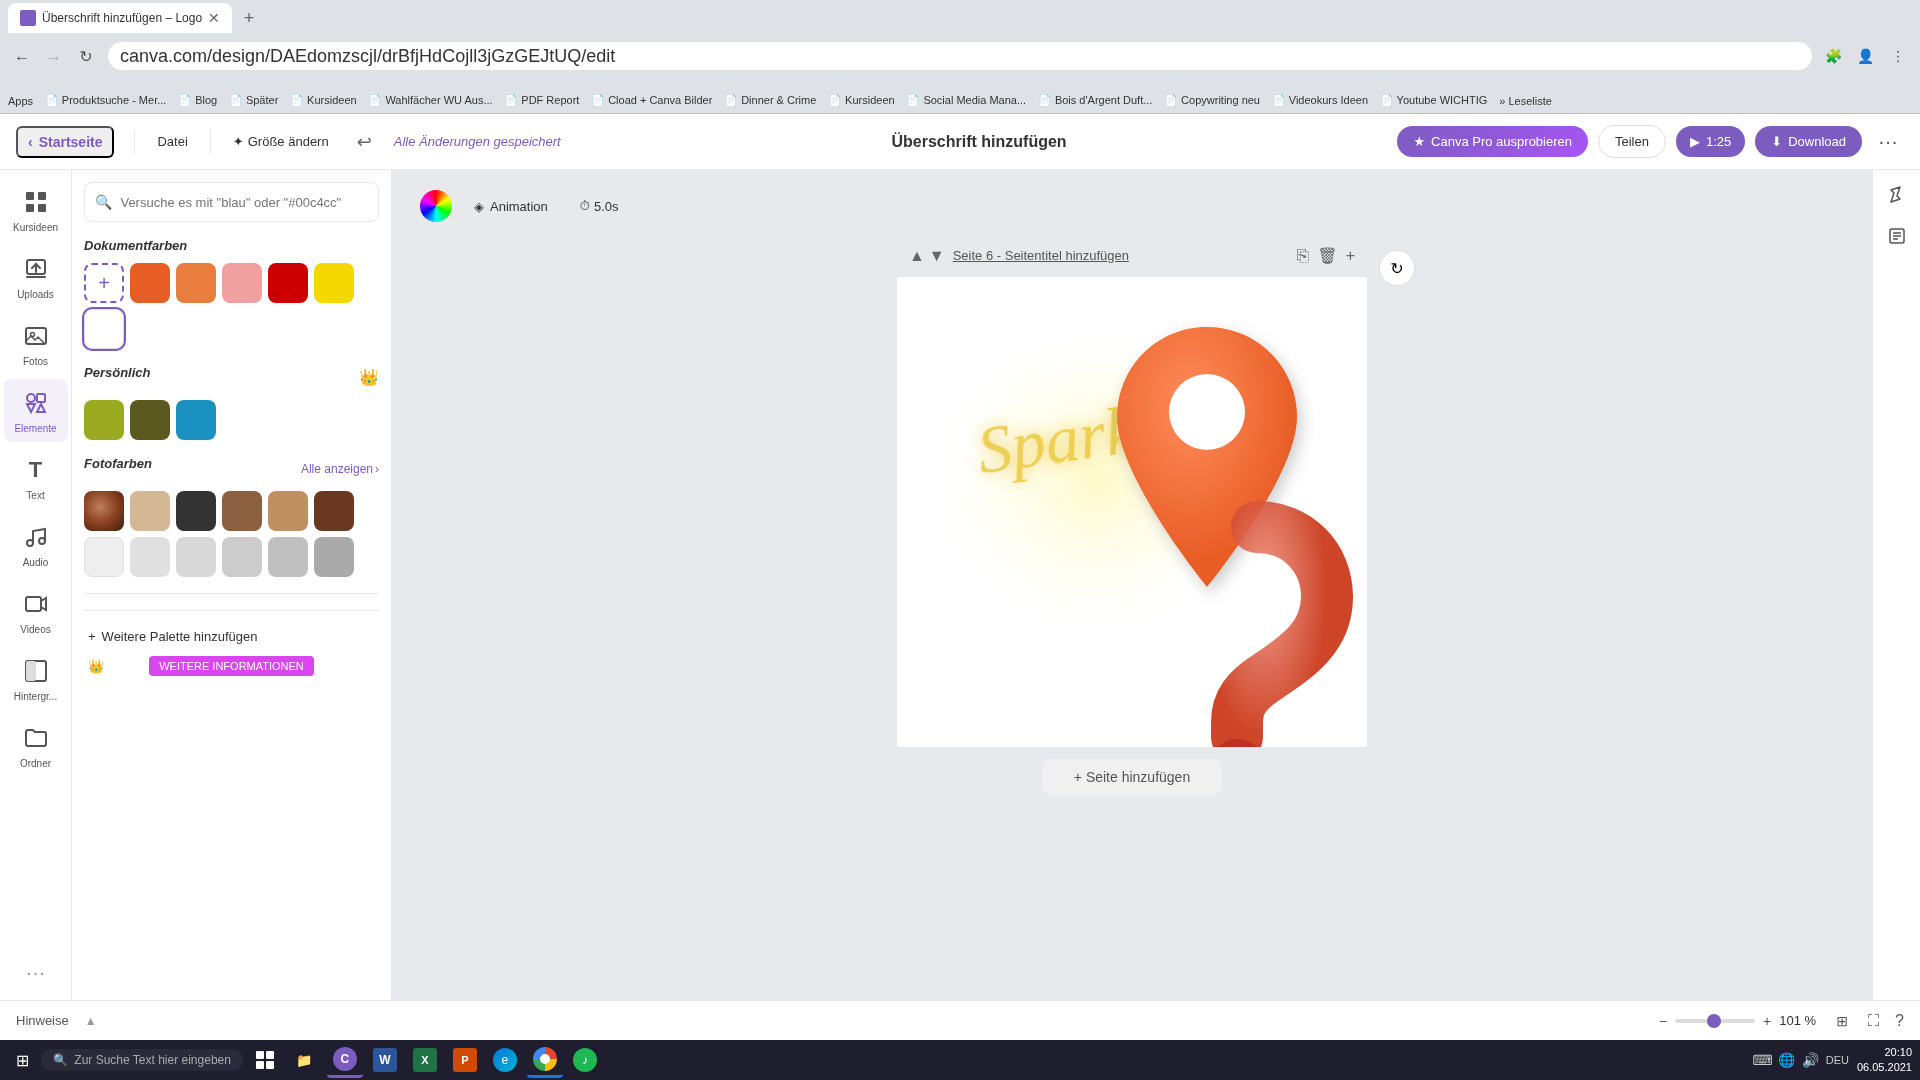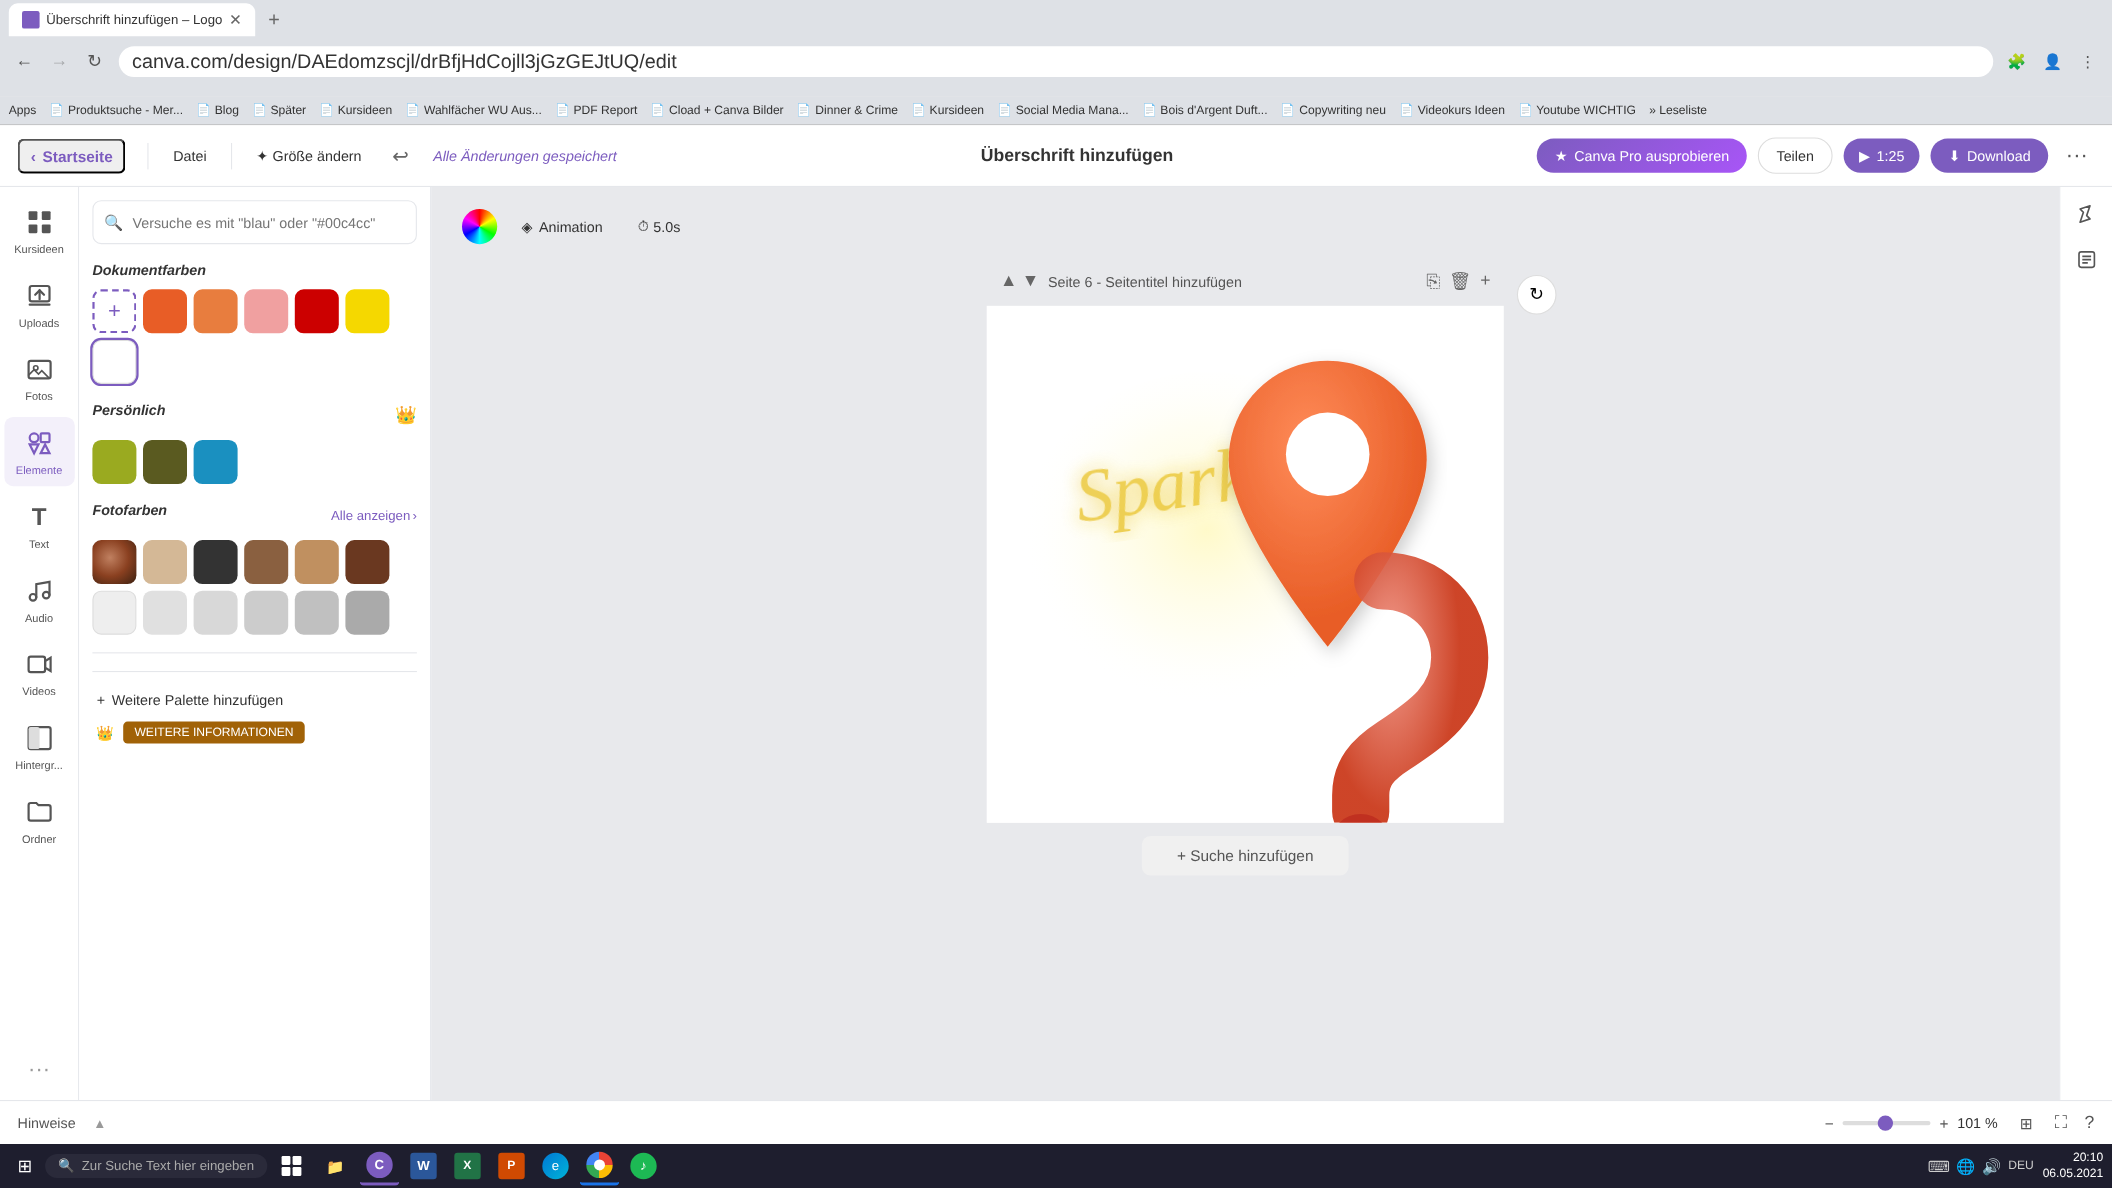--- a/index.html
+++ b/index.html
@@ -66,21 +66,21 @@
     .color-swatch { width: 40px; height: 40px; border-radius: 8px; cursor: pointer; position: relative; }
     .color-add { width: 40px; height: 40px; border-radius: 8px; border: 2px dashed #7c5cbf; display: flex; align-items: center; justify-content: center; cursor: pointer; font-size: 20px; color: #7c5cbf; }
 
     .section-header { display: flex; align-items: center; justify-content: space-between; margin-bottom: 10px; }
     .pro-badge { font-size: 16px; }
     .see-all-link { font-size: 12px; color: #7c5cbf; cursor: pointer; display: flex; align-items: center; gap: 2px; }
 
     .divider { height: 1px; background: #e5e7eb; margin: 10px 0; }
 
     .add-palette-btn { display: flex; align-items: center; gap: 6px; font-size: 13px; color: #333; cursor: pointer; padding: 8px 4px; }
-    .more-info-btn { background: #a16207; color: #fff; border: none; border-radius: 4px; padding: 4px 10px; font-size: 11px; cursor: pointer; display: flex; align-items: center; gap: 4px; }
+    .more-info-btn { background: #d946ef; color: #fff; border: none; border-radius: 4px; padding: 4px 10px; font-size: 11px; cursor: pointer; display: flex; align-items: center; gap: 4px; margin-left: 37px; }
 
     
     .canvas-area { flex: 1; background: #e8e9ec; display: flex; flex-direction: column; align-items: center; padding: 20px; overflow: auto; }
 
     
     .canvas-toolbar { width: 100%; display: flex; align-items: center; gap: 12px; margin-bottom: 16px; padding: 0 8px; }
     .color-wheel-btn { width: 32px; height: 32px; border-radius: 50%; background: conic-gradient(red, yellow, lime, cyan, blue, magenta, red); border: none; cursor: pointer; }
     .animation-btn { display: flex; align-items: center; gap: 6px; border: none; background: none; font-size: 13px; color: #333; cursor: pointer; padding: 6px 10px; border-radius: 6px; }
     .duration-btn { display: flex; align-items: center; gap: 4px; border: none; background: none; font-size: 13px; color: #333; cursor: pointer; padding: 6px 10px; border-radius: 6px; }
     .page-header-bar { display: flex; align-items: center; justify-content: space-between; padding: 8px 12px; background: #fff; border-radius: 4px 4px 0 0; }
@@ -400,21 +400,21 @@
       </div>
 
       <div style="position:relative;">
 
         <div class="page-header-bar" style="background:transparent;margin-bottom:4px;">
           <div class="page-title-bar">
             <div class="page-nav-btns">
               <button class="page-nav-btn">▲</button>
               <button class="page-nav-btn">▼</button>
             </div>
-            <span style="font-size:13px;color:#555;">Seite 6 - Seitentitel hinzufügen</span>
+            <span style="font-size:13px;color:#555;text-decoration:underline;">Seite 6 - Seitentitel hinzufügen</span>
           </div>
           <div class="page-action-btns">
             <button class="page-action-btn">⎘</button>
             <button class="page-action-btn">🗑</button>
             <button class="page-action-btn">+</button>
           </div>
         </div>
 
         <div class="canvas-page" style="width:470px;height:470px;">
 
@@ -464,21 +464,21 @@
               <path d="M120 0 C160 0, 190 30, 190 70 C190 110, 160 130, 130 150 C110 163, 100 175, 100 195 L100 210" stroke="url(#qmarkGrad)" stroke-width="52" stroke-linecap="round" fill="none" opacity="0.9"></path>
 
               <circle cx="100" cy="240" r="28" fill="#c03020"></circle>
             </g>
           </svg>
         </div>
 
         <button class="refresh-btn">↻</button>
       </div>
 
-      <button class="add-page-btn">+ Suche hinzufügen</button>
+      <button class="add-page-btn">+ Seite hinzufügen</button>
     </div>
 
     <div class="right-sidebar">
       <button class="right-tool-btn" title="Design Tools">
         <svg width="20" height="20" viewBox="0 0 20 20" fill="none">
             <path d="M4 4l3 3-3 9 9-3-3-3 3-9z" stroke="#555" stroke-width="1.5" fill="none" stroke-linejoin="round"></path>
           </svg>
       </button>
       <button class="right-tool-btn" title="Notes">
         <svg width="20" height="20" viewBox="0 0 20 20" fill="none">

